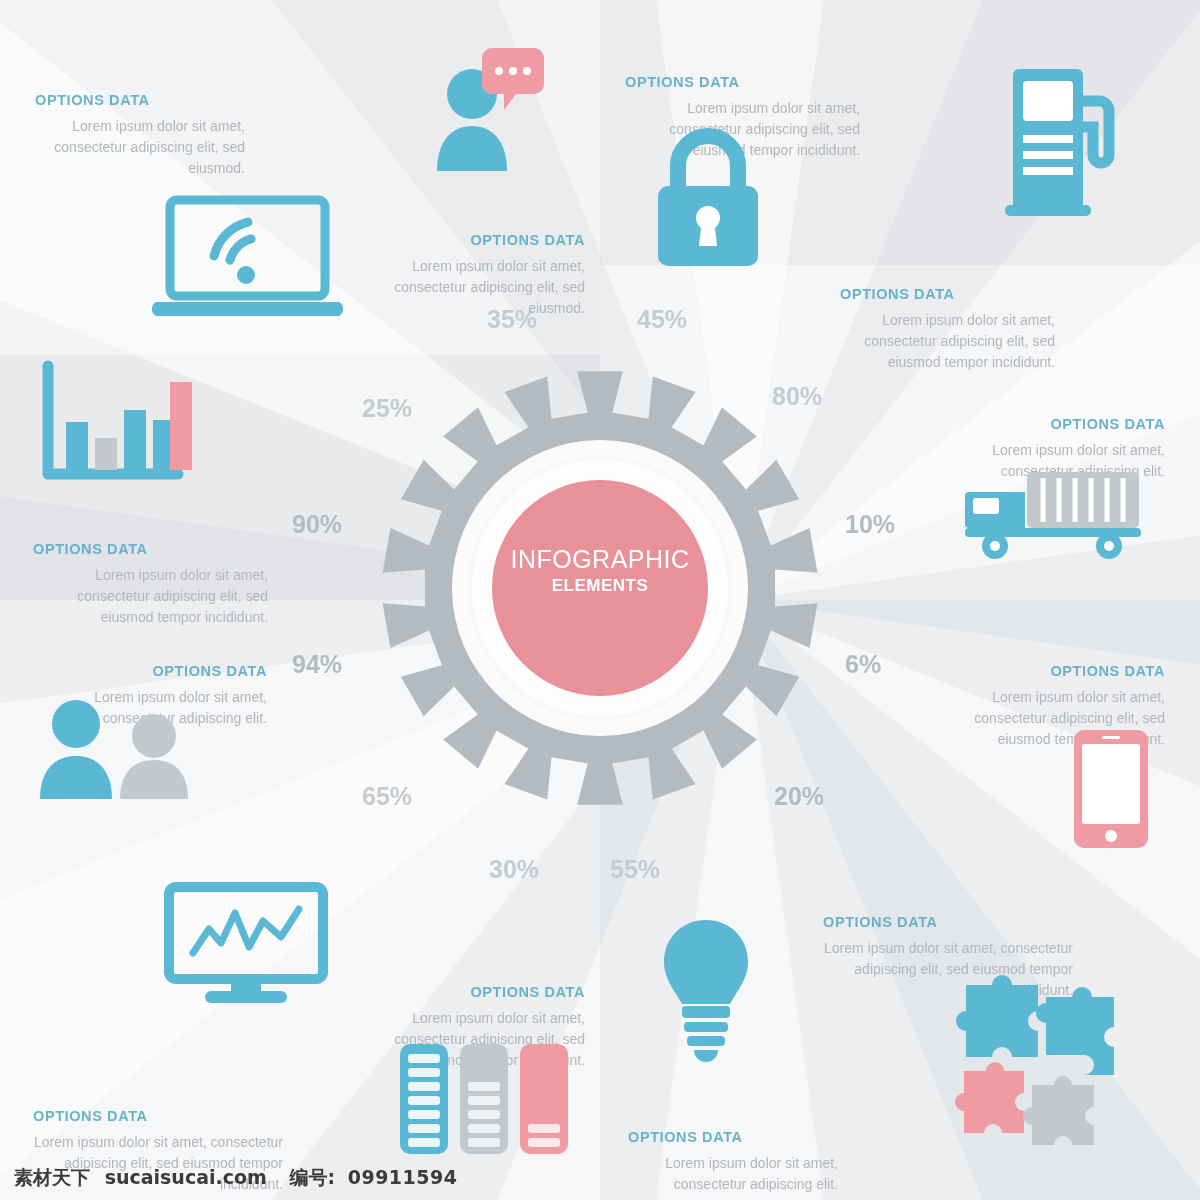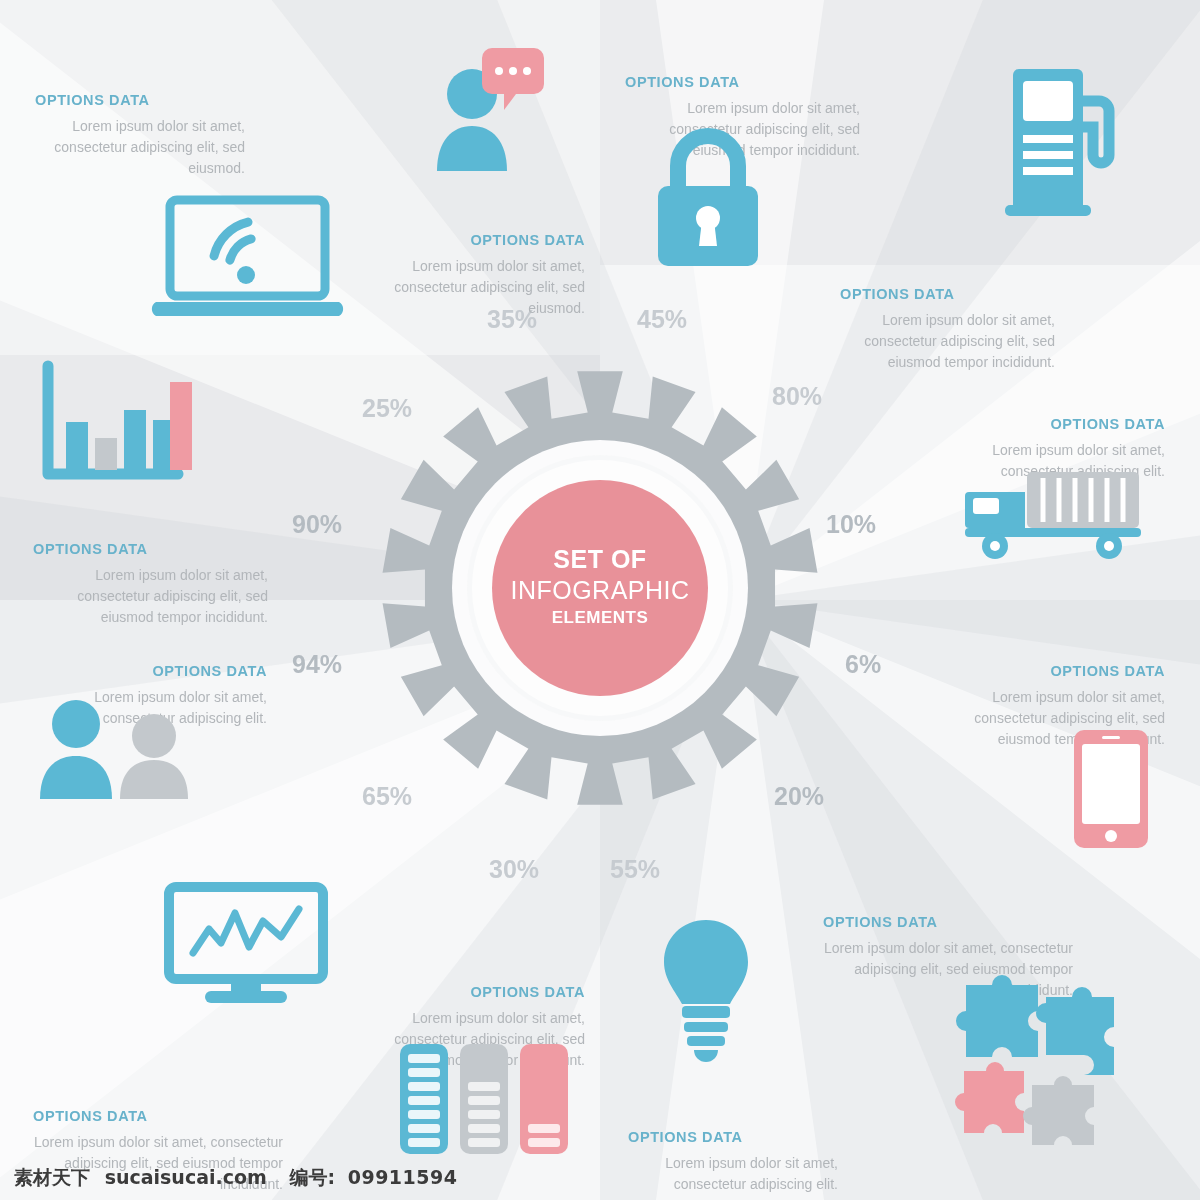--- a/index.html
+++ b/index.html
@@ -136,31 +136,30 @@
 
       <g id="gear-g">
           <path d="M197.21,3.19 L242.79,3.19 L232.28,44.43 L268.51,50.82 L272.74,8.48 L315.56,24.06 L291.59,59.22 L323.45,77.61 L341.90,39.27 L376.82,68.56 L342.26,93.40 L365.91,121.58 L396.37,91.86 L419.15,131.33 L378.19,142.85 L390.77,177.42 L429.56,159.91 L437.47,204.79 L395.04,201.60 L395.04,238.40 L437.47,235.21 L429.56,280.09 L390.77,262.58 L378.19,297.15 L419.15,308.67 L396.37,348.14 L365.91,318.42 L342.26,346.60 L376.82,371.44 L341.90,400.73 L323.45,362.39 L291.59,380.78 L315.56,415.94 L272.74,431.52 L268.51,389.18 L232.28,395.57 L242.79,436.81 L197.21,436.81 L207.72,395.57 L171.49,389.18 L167.26,431.52 L124.44,415.94 L148.41,380.78 L116.55,362.39 L98.10,400.73 L63.18,371.44 L97.74,346.60 L74.09,318.42 L43.63,348.14 L20.85,308.67 L61.81,297.15 L49.23,262.58 L10.44,280.09 L2.53,235.21 L44.96,238.40 L44.96,201.60 L2.53,204.79 L10.44,159.91 L49.23,177.42 L61.81,142.85 L20.85,131.33 L43.63,91.86 L74.09,121.58 L97.74,93.40 L63.18,68.56 L98.10,39.27 L116.55,77.61 L148.41,59.22 L124.44,24.06 L167.26,8.48 L171.49,50.82 L207.72,44.43 Z" fill="#b4bbc0"></path>
         </g>
       <circle cx="220" cy="220" r="148" fill="#fbfbfc"></circle>
       <circle cx="220" cy="220" r="133" fill="#f4f5f6" opacity="0.55"></circle>
       <circle cx="220" cy="220" r="128" fill="#fdfdfd"></circle>
       <circle cx="220" cy="220" r="108" fill="#e89199"></circle>
     </svg>
     <div class="gear-label">
-      <div class="gl1">SET OF</div>
       <div class="gl2">INFOGRAPHIC</div>
       <div class="gl3">ELEMENTS</div>
     </div>
   </div>
 
   <div class="pct" style="left:362px; top:382px;margin-top:12px;">25%</div>
   <div class="pct" style="left:487px; top:305px;">35%</div>
   <div class="pct" style="left:637px; top:305px;">45%</div>
   <div class="pct" style="left:772px; top:382px;">80%</div>
-  <div class="pct mid" style="left:826px; top:510px;">10%</div>
+  <div class="pct mid" style="left:845px; top:510px;">10%</div>
   <div class="pct mid" style="left:845px; top:650px;">6%</div>
   <div class="pct mid" style="left:774px; top:782px;">20%</div>
   <div class="pct" style="left:610px; top:855px;">55%</div>
   <div class="pct" style="left:489px; top:855px;">30%</div>
   <div class="pct" style="left:362px; top:782px;">65%</div>
   <div class="pct mid" style="left:292px; top:650px;">94%</div>
   <div class="pct mid" style="left:292px; top:510px;">90%</div>
 
   <div class="blk ta-l" style="left:35px; top:56px; width:210px;">
     <h3>OPTIONS DATA</h3>

